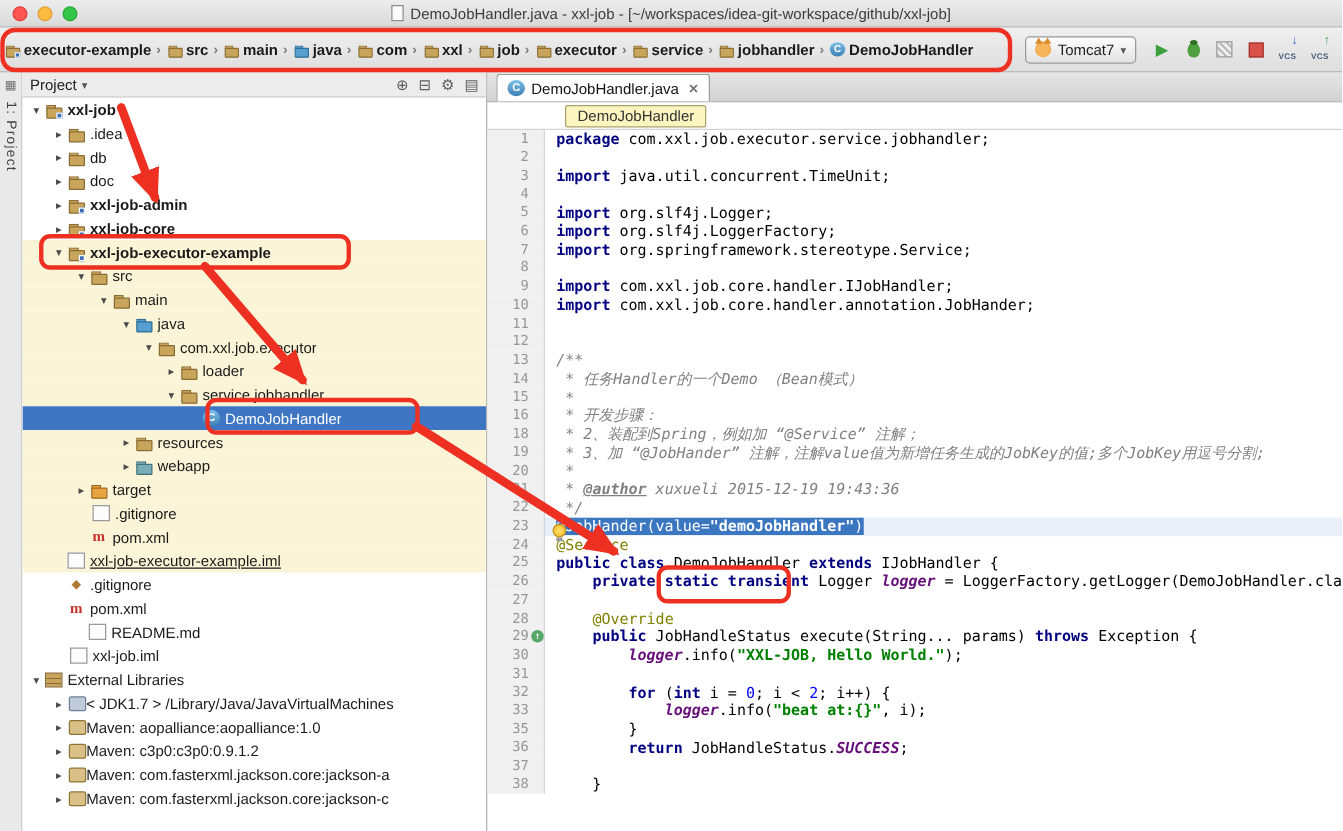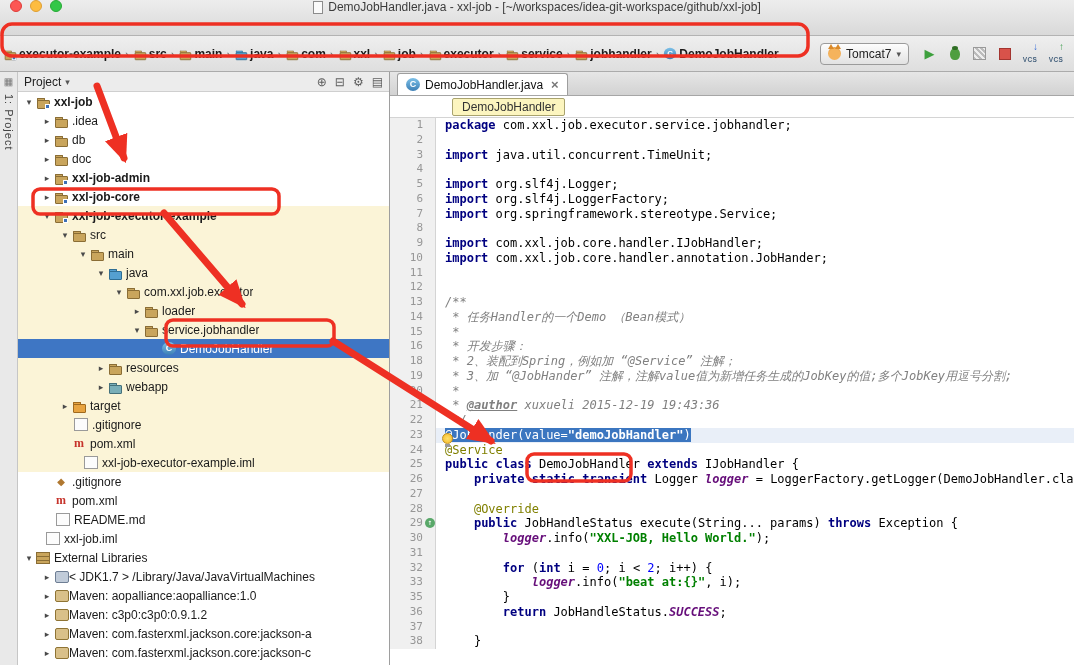--- a/index.html
+++ b/index.html
@@ -1,21 +1,21 @@
 <!DOCTYPE html>
 <html><head>
 <meta charset="utf-8">
 <style>
   *{margin:0;padding:0;box-sizing:border-box}
   html,body{width:1074px;height:665px;overflow:hidden}
   body{font-family:"Liberation Sans",sans-serif;background:#fff;-webkit-font-smoothing:antialiased}
   .app{position:relative;width:1074px;height:665px;overflow:hidden;background:#fff}
 
   
-  .titlebar{height:36px;background:linear-gradient(#EDEDED,#D9D9D9);border-bottom:1px solid #B3B3B3;display:flex;align-items:flex-start;position:relative}
+  .titlebar{height:22px;background:linear-gradient(#EDEDED,#D9D9D9);border-bottom:1px solid #B3B3B3;display:flex;align-items:center;position:relative}
   .traffic{display:flex;gap:8px;margin-left:10px;z-index:2}
   .tl{width:12px;height:12px;border-radius:50%;display:inline-block}
   .tl-close{background:#FC5753;border:1px solid #DF3D39}
   .tl-min{background:#FDBC40;border:1px solid #DE9F34}
   .tl-zoom{background:#33C748;border:1px solid #27AA35}
   .title-text{position:absolute;left:0;right:0;display:flex;justify-content:center;align-items:center;font-size:12px;color:#3C3C3C;white-space:nowrap}
   .doc-ico{display:inline-block;width:10px;height:13px;background:#FAFAFA;border:1px solid #8C8C8C;margin-right:5px}
 
   
   .toolbar{height:36px;background:linear-gradient(#EFEFEF,#DEDEDE);border-bottom:1px solid #ABABAB;display:flex;align-items:center;padding:0 4px 0 2px}
@@ -331,41 +331,41 @@
           <div class="trow hl" style="padding-left: 40px;">
             <span class="arr"></span>
             <span class="ico fil"></span>
             <span class="tlabel">.gitignore</span>
           </div>
           <div class="trow hl" style="padding-left: 40px;">
             <span class="arr"></span>
             <span class="ico mvn">m</span>
             <span class="tlabel">pom.xml</span>
           </div>
-          <div class="trow hl" style="padding-left: 50px;">
+          <div class="trow hl" style="padding-left: 20px; text-decoration: underline;">
             <span class="arr"></span>
             <span class="ico fil"></span>
             <span class="tlabel">xxl-job-executor-example.iml</span>
           </div>
           <div class="trow" style="padding-left: 22px;">
             <span class="arr"></span>
             <span class="ico dia">◆</span>
             <span class="tlabel">.gitignore</span>
           </div>
           <div class="trow" style="padding-left: 22px;">
             <span class="arr"></span>
             <span class="ico mvn">m</span>
             <span class="tlabel">pom.xml</span>
           </div>
-          <div class="trow" style="padding-left: 22px;">
+          <div class="trow" style="padding-left: 22px; margin-left: 15px;">
             <span class="arr"></span>
             <span class="ico fil"></span>
             <span class="tlabel">README.md</span>
           </div>
-          <div class="trow" style="padding-left: 12px;">
+          <div class="trow" style="padding-left: 22px;">
             <span class="arr"></span>
             <span class="ico fil"></span>
             <span class="tlabel">xxl-job.iml</span>
           </div>
           <div class="trow" style="padding-left: 4px;">
             <span class="arr">▾</span>
             <span class="ico lib"></span>
             <span class="tlabel">External Libraries</span>
           </div>
           <div class="trow" style="padding-left: 22px;">

